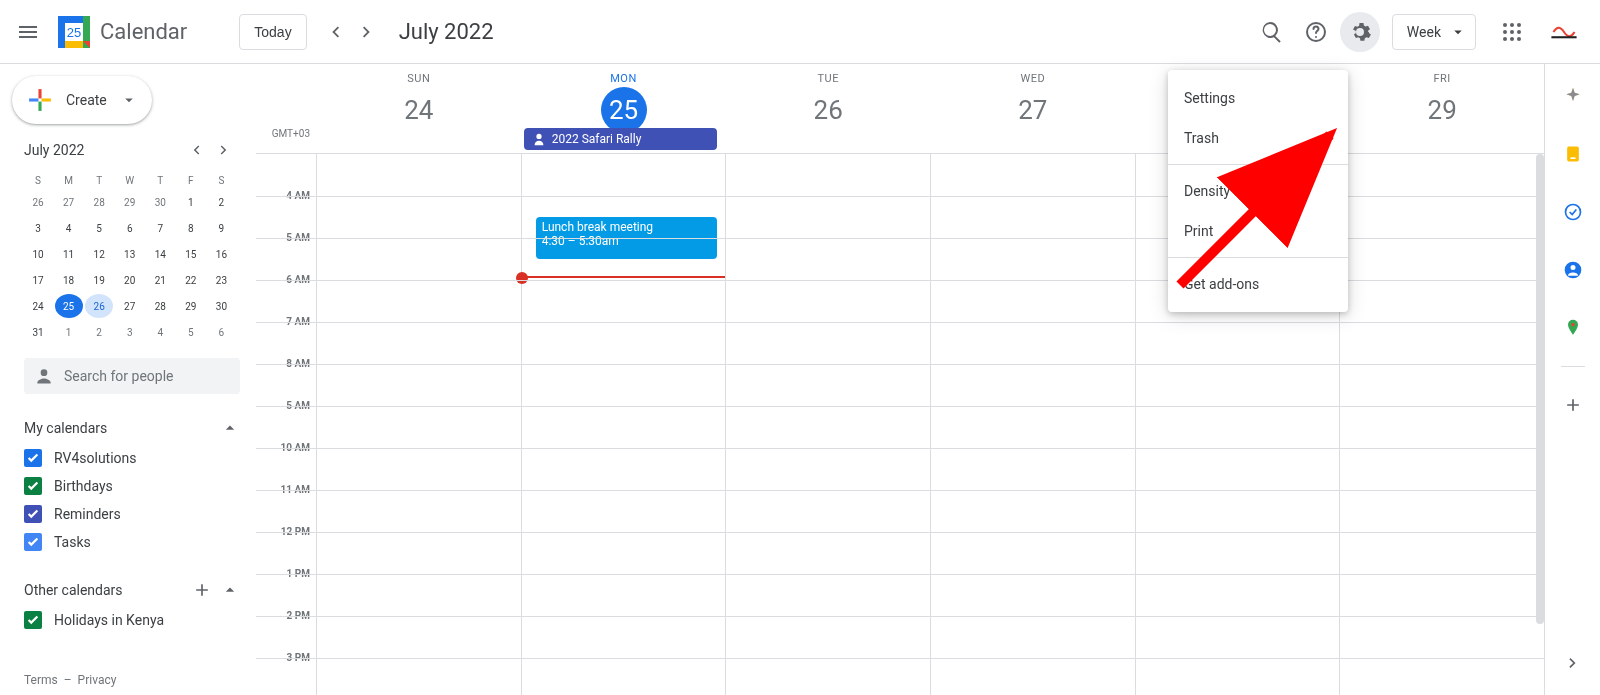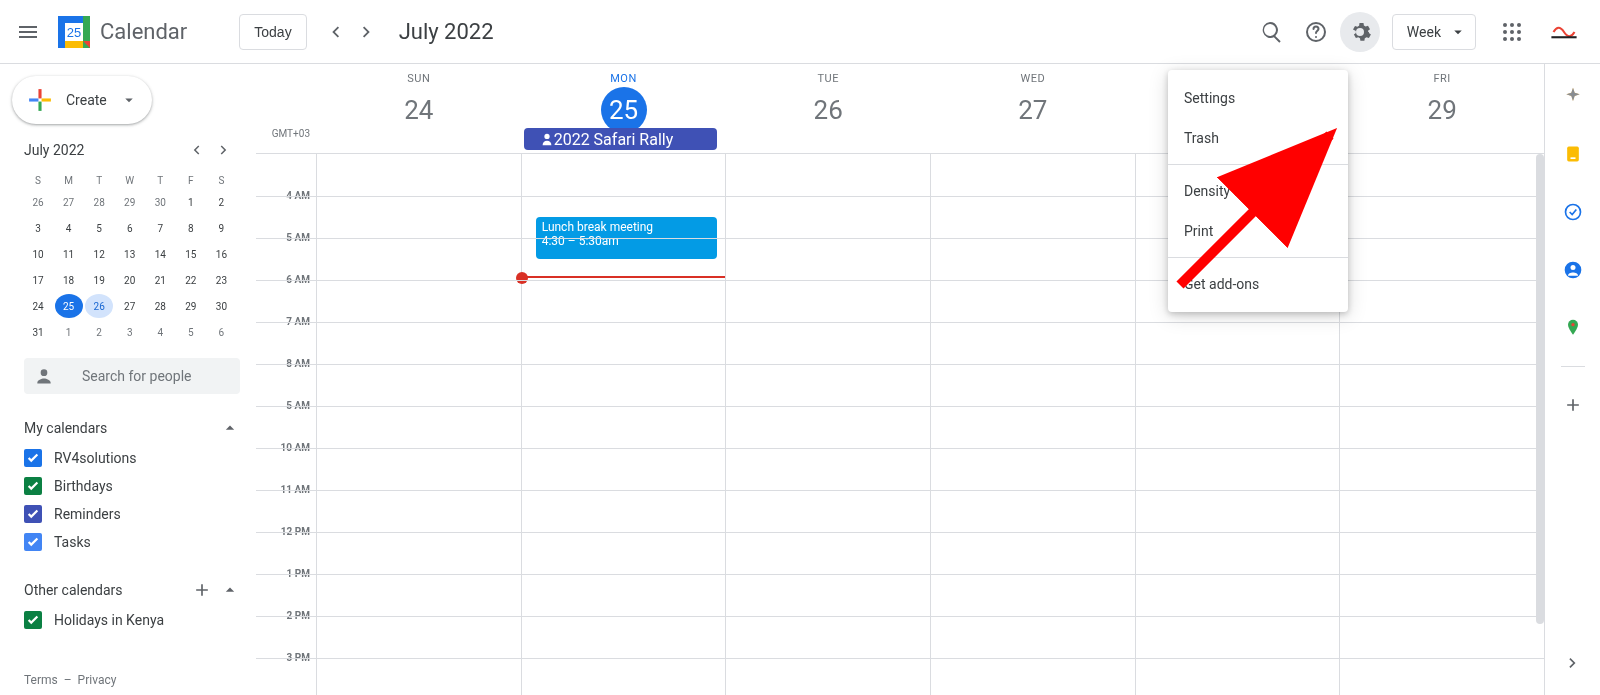--- a/index.html
+++ b/index.html
@@ -193,21 +193,21 @@
     color: var(--g-blue-dark);
   }
 
   .search-people {
     margin: 14px 16px 0 24px;
     height: 36px;
     background: var(--g-hover);
     border-radius: 4px;
     display: flex;
     align-items: center;
-    gap: 28px;
+    gap: 10px;
     padding: 0 10px;
     color: var(--g-text-secondary);
     font-size: 14px;
     cursor: text;
   }
   .search-people svg { width: 20px; height: 20px; }
 
   .section {
     padding: 0 16px 0 24px;
     margin-top: 18px;
@@ -321,23 +321,23 @@
     margin-left: 12px;
   }
   .allday-event {
     position: absolute;
     top: 64px; 
     left: 2px; right: 8px;
     height: 22px;
     background: #3f51b5;
     border-radius: 4px;
     color: #fff;
-    font-size: 16px;
-    display: flex; align-items: center; 
-    padding: 0 16px;
+    font-size: 12px;
+    display: flex; align-items: center; gap: 6px;
+    padding: 0 8px;
     cursor: pointer;
   }
   .allday-event svg { width: 14px; height: 14px; }
 
   .now-line {
     position: absolute; left: 0; right: 0;
     border-top: 2px solid var(--g-red-line);
   }
   .now-dot {
     position: absolute; left: -6px; top: -6px;

